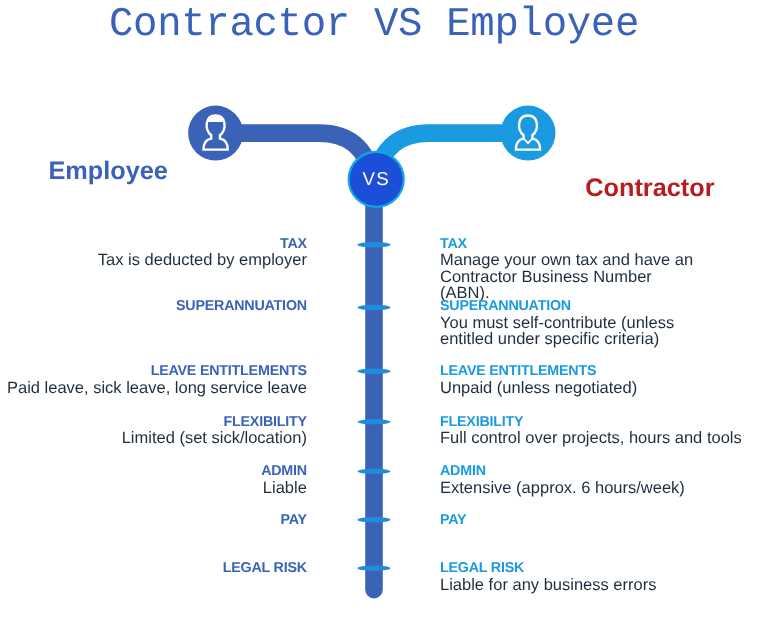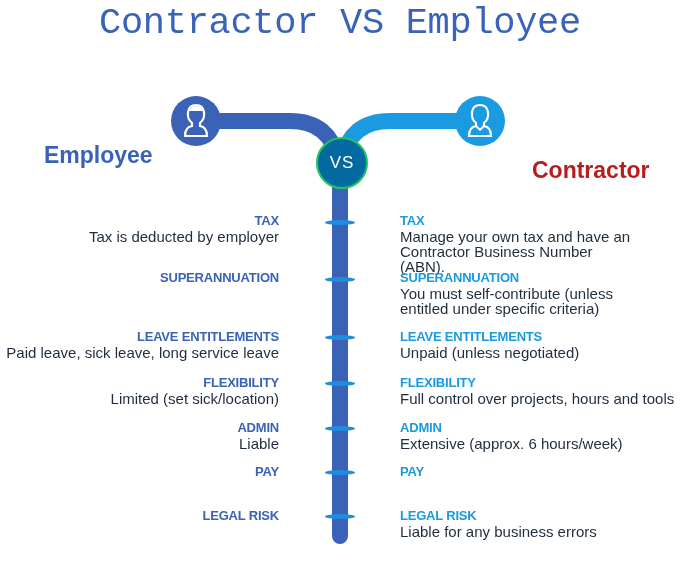--- a/index.html
+++ b/index.html
@@ -9,21 +9,21 @@
              font-size: 37px; color: #3A63B8; letter-spacing: -0.3px; font-family: Liberation Mono, monospace; }
     .side-label { position: absolute; font-size: 23px; font-weight: bold; margin-top: 35px; }
     .side-emp { left: 44px; top: 107px; color: #3A63B8; }
     .side-con { left: 532px; top: 122px; color: #b91c1c; }
     svg.connectors { position: absolute; left: 0; top: 0; }
     .avatar { position: absolute; width: 50px; height: 50px; border-radius: 50%; }
     .avatar-emp { left: 171px; top: 96px; background: #3A63B8; }
     .avatar-con { left: 455px; top: 96px; background: #1A9AE0; }
     .avatar svg { position: absolute; left: 0; top: 0; }
     .vs { position: absolute; left: 316px; top: 137px; width: 48px; height: 48px; border-radius: 50%;
-          background: #0369a1; border: 2px solid #22c55e; color: #fff; font-size: 17px;
+          background: #1d4ed8; border: 2px solid #0ea5e9; color: #fff; font-size: 17px;
           display: flex; align-items: center; justify-content: center; letter-spacing: 1px; }
     .vbar { position: absolute; left: 332px; top: 185px; width: 16px; height: 359px;
             background: #3A63B8; border-radius: 0 0 8px 8px; }
     .tick { position: absolute; left: 325px; width: 30px; height: 5px; border-radius: 50%;
             background: #1E8DDC; }
     .row-left { position: absolute; right: 421px; text-align: right; }
     .row-right { position: absolute; left: 400px; width: 290px; }
     .h-left { font-size: 13px; font-weight: bold; color: #3A63B8; line-height: 16px; letter-spacing: -0.2px; }
     .h-right { font-size: 13px; font-weight: bold; color: #1A9AE0; line-height: 16px; letter-spacing: -0.2px; }
     .d { font-size: 15px; color: #1F2D3D; line-height: 15px; }

